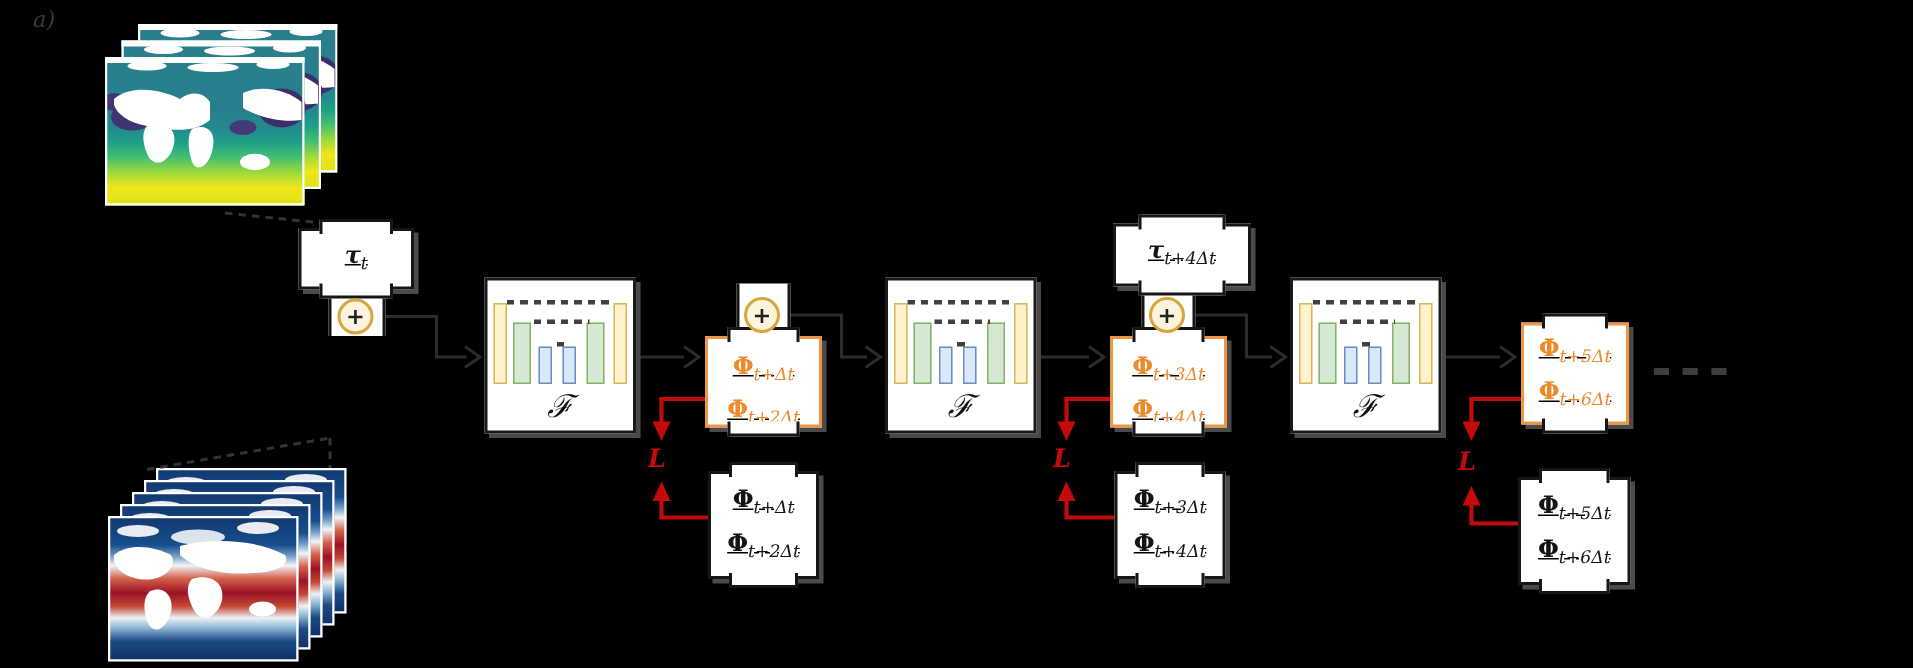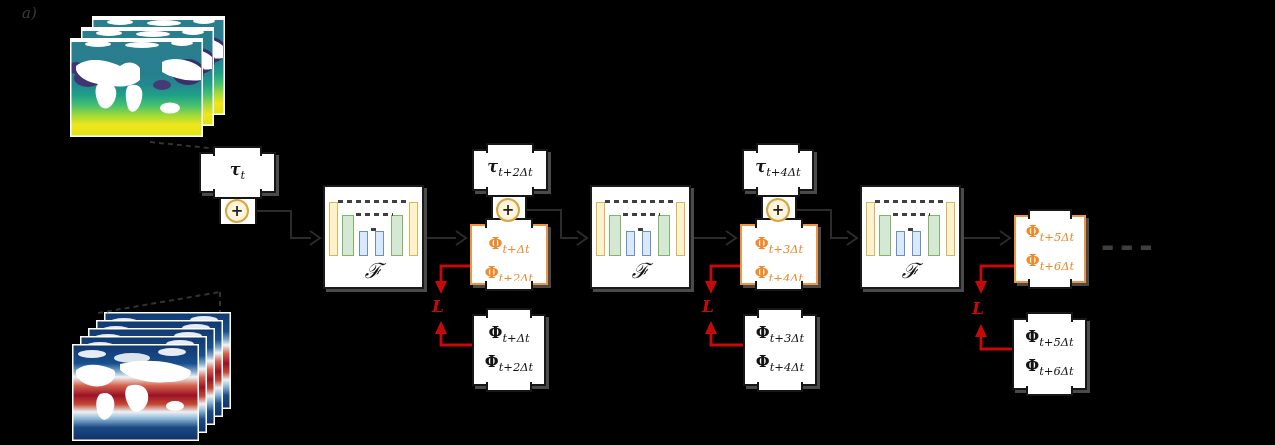--- a/index.html
+++ b/index.html
@@ -27,21 +27,21 @@
   .node.center{justify-content:center;}
 
   .strip{position:absolute;background:#fff;border-left:2px solid #161616;border-right:2px solid #161616;
          box-sizing:border-box;z-index:4;}
 
   .plus-circle{position:absolute;width:24px;height:24px;border-radius:50%;background:#FCF4DC;
          border:2px solid #D9A53E;box-sizing:border-box;z-index:6;display:flex;
          align-items:center;justify-content:center;}
   .plus-circle span{font:600 15px "DejaVu Sans",sans-serif;color:#222;margin-top:-1px;}
 
-  .mrow{line-height:23px;white-space:nowrap;text-align:center;}
+  .mrow{line-height:23px;white-space:nowrap;text-align:center;text-decoration:underline;}
   .phi{font-weight:bold;font-style:normal;font-size:16px;color:#141414;}
   .tvar{font-weight:bold;font-style:italic;font-size:16px;color:#141414;}
   .mrow sub{font-style:italic;font-size:11.5px;color:inherit;}
   .node.orange .phi,.node.orange .mrow sub{color:#ED8A2B;}
   .node .mrow sub{color:#141414;}
   .node.orange .mrow sub{color:#ED8A2B;}
 
   
   .fblock{position:absolute;width:101px;height:104px;background:#fff;border:2px solid #1a1a1a;
           box-sizing:border-box;box-shadow:3px 3px 0 #4a4a4a;z-index:5;}
@@ -196,25 +196,20 @@
     <div class="bar b" style="left:34px;top:44px;width:9px;height:25px;"></div>
     <div class="bar b" style="left:50px;top:44px;width:9px;height:25px;"></div>
     <div class="bar g" style="left:66px;top:28px;width:12px;height:41px;"></div>
     <div class="bar y" style="left:84px;top:15px;width:9px;height:54px;"></div>
     <div class="skip" style="left:13px;top:13px;width:71px;"></div>
     <div class="skip" style="left:31px;top:26px;width:37px;"></div>
     <div class="skip" style="left:46px;top:41px;width:8px;"></div>
     <div class="flabel">ℱ</div>
   </div>
 
-  <div class="node center" style="left:472px;top:149px;width:76px;height:42px;">
-    <div class="mrow">
-      <span class="tvar">τ</span><sub>t+2Δt</sub>
-    </div>
-  </div>
   <div class="strip" style="left:491px;top:189px;width:36px;height:37px;"></div>
   <div class="plus-circle" style="left:496px;top:198px;">
     <span>+</span>
   </div>
   <div class="node orange" style="left:470px;top:224px;width:78px;height:61px;padding-top:6px;">
     <div class="mrow">
       <span class="phi">Φ</span><sub>t+Δt</sub>
     </div>
     <div class="mrow">
       <span class="phi">Φ</span><sub>t+2Δt</sub>
@@ -236,21 +231,21 @@
     <div class="bar b" style="left:34px;top:44px;width:9px;height:25px;"></div>
     <div class="bar b" style="left:50px;top:44px;width:9px;height:25px;"></div>
     <div class="bar g" style="left:66px;top:28px;width:12px;height:41px;"></div>
     <div class="bar y" style="left:84px;top:15px;width:9px;height:54px;"></div>
     <div class="skip" style="left:13px;top:13px;width:71px;"></div>
     <div class="skip" style="left:31px;top:26px;width:37px;"></div>
     <div class="skip" style="left:46px;top:41px;width:8px;"></div>
     <div class="flabel">ℱ</div>
   </div>
 
-  <div class="node center" style="left:742px;top:149px;width:72px;height:42px;align-items:center;">
+  <div class="node center" style="left:742px;top:149px;width:92px;height:42px;align-items:center;">
     <div class="mrow">
       <span class="tvar">τ</span><sub>t+4Δt</sub>
     </div>
   </div>
   <div class="strip" style="left:761px;top:189px;width:36px;height:37px;"></div>
   <div class="plus-circle" style="left:766px;top:198px;">
     <span>+</span>
   </div>
   <div class="node orange" style="left:740px;top:224px;width:78px;height:61px;padding-top:6px;">
     <div class="mrow">

